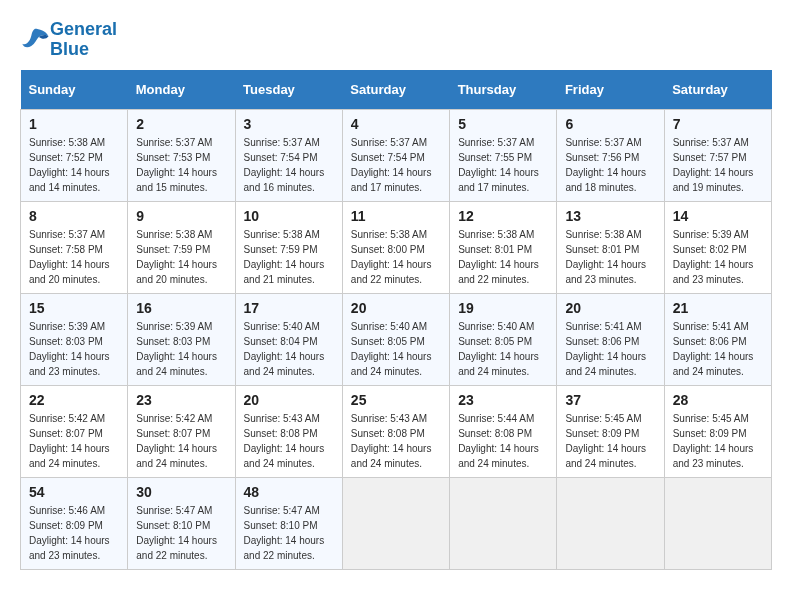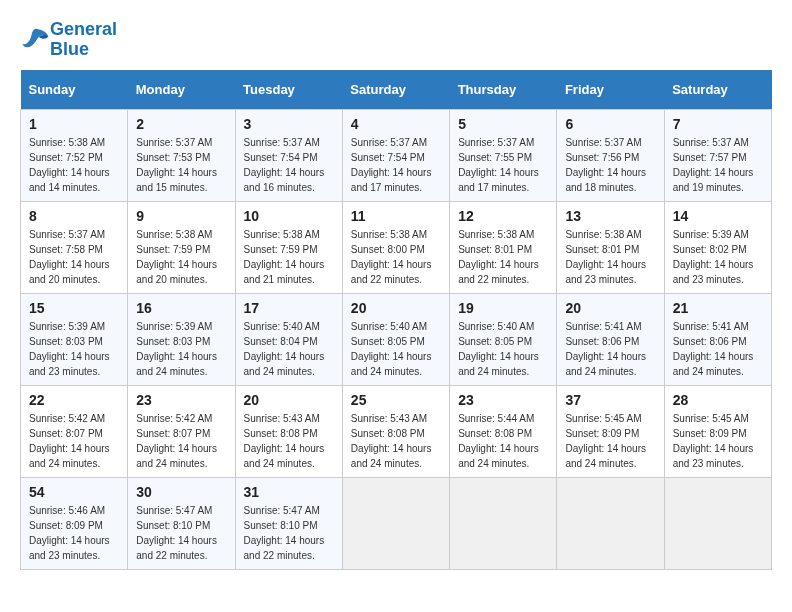--- a/index.html
+++ b/index.html
@@ -240,21 +240,21 @@
       <tr>
         <td>
           <span class="day-number">54</span>
           <div class="day-info">Sunrise: 5:46 AM<br>Sunset: 8:09 PM<br>Daylight: 14 hours and 23 minutes.</div>
         </td>
         <td>
           <span class="day-number">30</span>
           <div class="day-info">Sunrise: 5:47 AM<br>Sunset: 8:10 PM<br>Daylight: 14 hours and 22 minutes.</div>
         </td>
         <td>
-          <span class="day-number">31</span>
+          <span class="day-number">48</span>
           <div class="day-info">Sunrise: 5:47 AM<br>Sunset: 8:10 PM<br>Daylight: 14 hours and 22 minutes.</div>
         </td>
         <td class="empty-cell"></td>
         <td class="empty-cell"></td>
         <td class="empty-cell"></td>
         <td class="empty-cell"></td>
       </tr>
     </tbody>
 </table>
 

